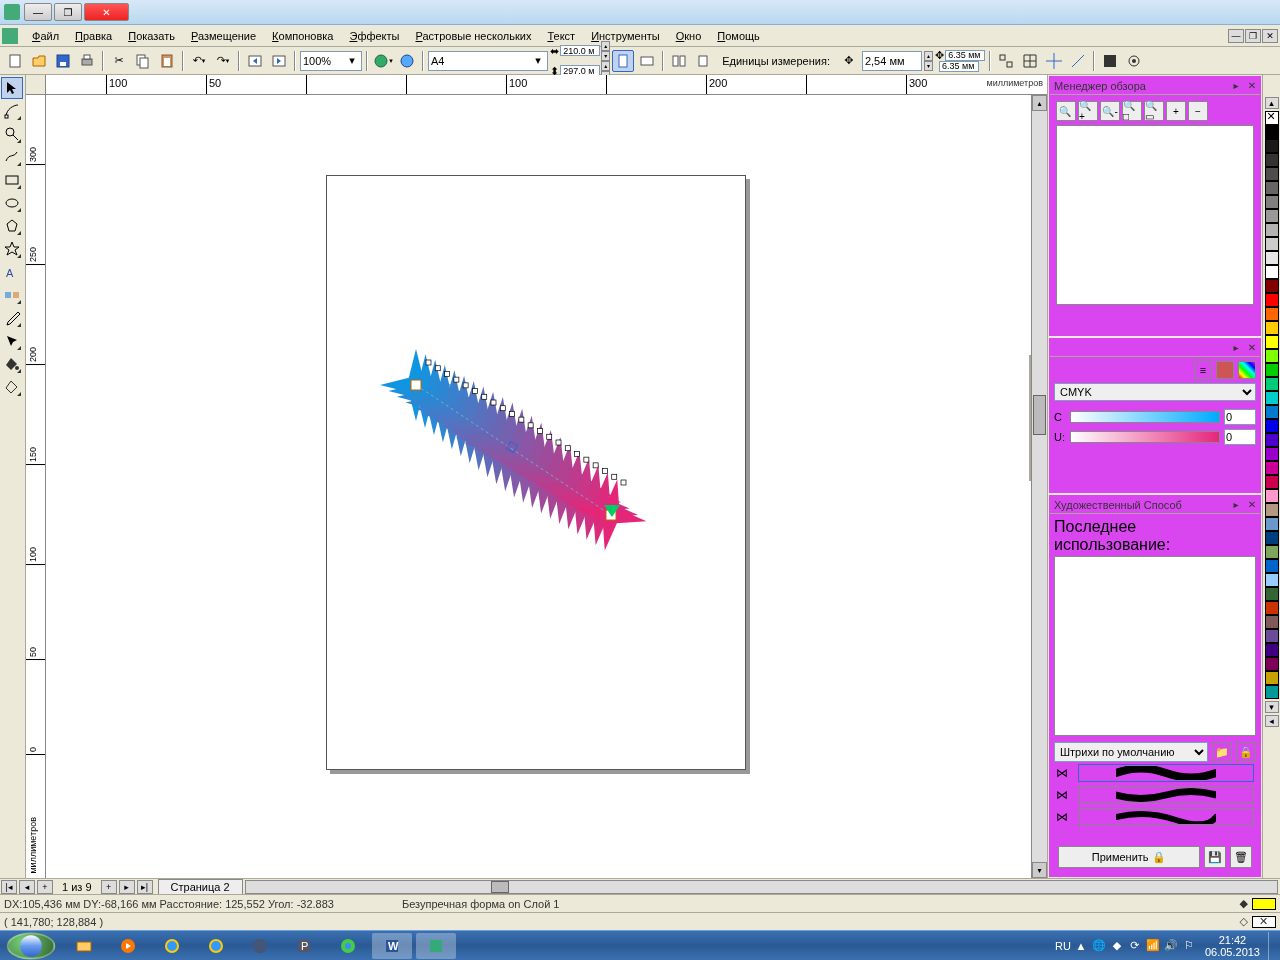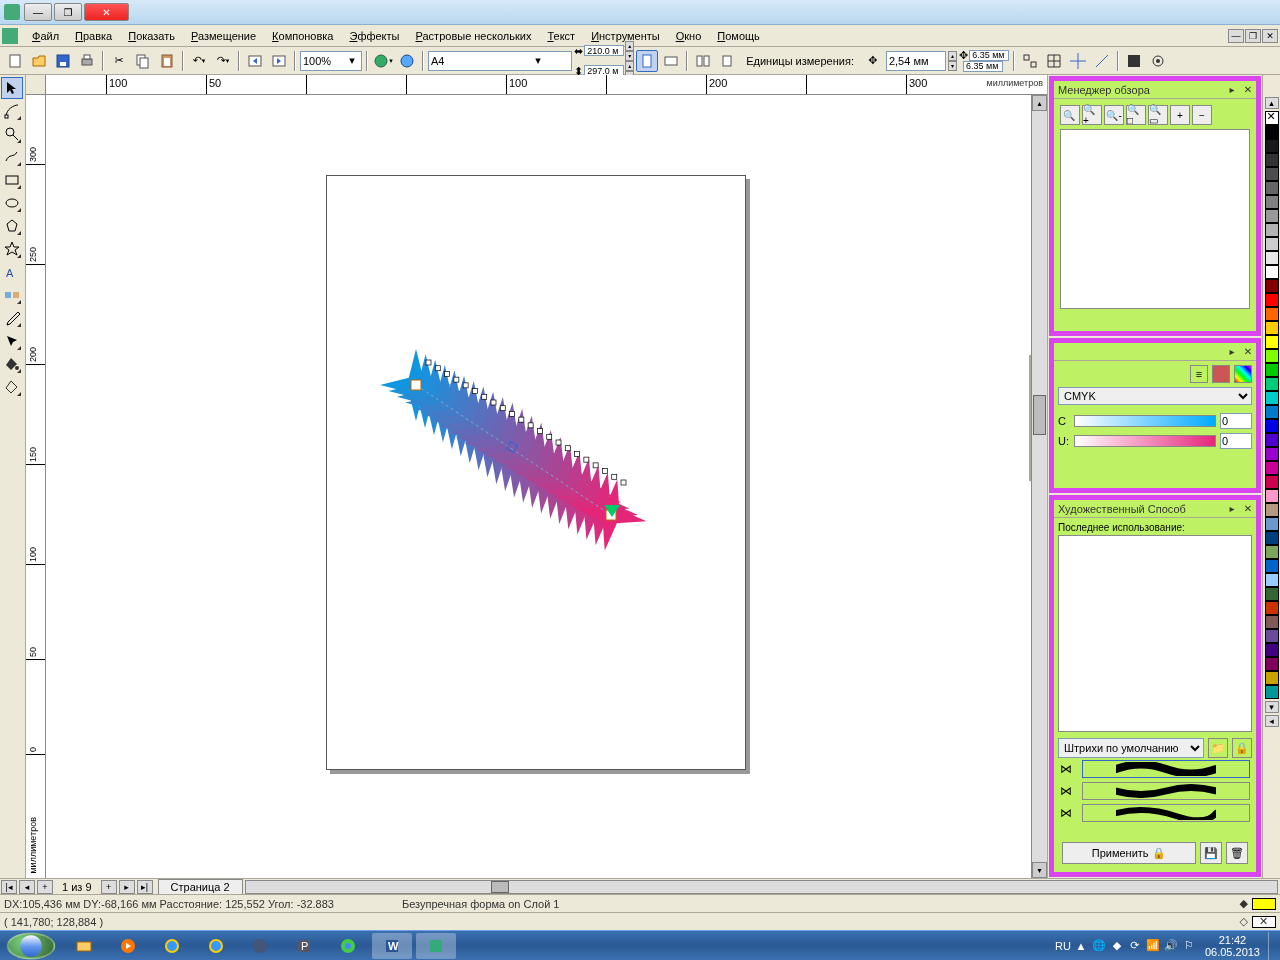--- a/index.html
+++ b/index.html
@@ -53,21 +53,21 @@
 .ruler-v .unit-label { position:absolute; bottom:4px; left:2px; writing-mode:vertical-rl; transform:rotate(180deg); font-size:9px; }
 .canvas-area { position:absolute; top:20px; left:20px; right:0; bottom:0; background:#fff; overflow:hidden; }
 .page { position:absolute; left:280px; top:80px; width:420px; height:595px; background:#fff; border:1px solid #555; box-shadow:4px 4px 0 #999; }
 
 
 .artwork { position:absolute; left:310px; top:230px; width:340px; height:280px; }
 .artwork svg { width:100%; height:100%; overflow:visible; }
 
 
 .dockers { width:215px; background:#ece9d8; border-left:1px solid #aca899; display:flex; flex-direction:column; }
-.docker { border:5px solid #d946ef; margin:1px; background:#bef264; display:flex; flex-direction:column; }
+.docker { border:1px solid #d946ef; margin:1px; background:#d946ef; display:flex; flex-direction:column; }
 .docker-title { height:18px; display:flex; align-items:center; padding:0 4px; border-bottom:1px solid #aca899; font-size:11px; color:#333; position:relative; }
 .docker-title .docker-tools { position:absolute; right:0; display:flex; }
 .docker-title .xbtn, .docker-title .tribtn { width:16px; height:16px; display:flex; align-items:center; justify-content:center; cursor:pointer; font-size:10px; }
 .docker-body { padding:4px; flex:1; overflow:hidden; }
 .zoom-icons { display:flex; gap:2px; padding:2px; }
 .zoom-icons .zi { width:20px; height:20px; border:1px solid #888; background:#eee; display:flex; align-items:center; justify-content:center; cursor:pointer; font-size:10px; }
 .viewbox { border:1px solid #888; background:#fff; height:180px; margin:2px; }
 .color-body select { width:100%; margin:4px 0; border:1px solid #7f9db9; padding:1px; }
 .slider-row { display:flex; align-items:center; gap:4px; margin:4px 0; }
 .slider-row .lbl { width:12px; }
@@ -222,21 +222,21 @@
         <circle cx="8" cy="8" r="6" fill="#3a6" stroke="#264"></circle>
       </svg>
       <span style="font-size:7px">▾</span>
     </div>
   <div class="tbtn">
       <svg class="ico">
         <circle cx="8" cy="8" r="6" fill="#5af" stroke="#248"></circle>
       </svg>
     </div>
   <div class="sep"></div>
-  <div class="combo" style="width:144px">
+  <div class="combo" style="width:120px">
       <input style="width: 100px;" value="A4">
       <span class="dd">▾</span>
     </div>
   <div class="measure">
     <div class="measure-row">⬌<input value="210.0 м" style=""><div>
           <div class="spinbtn">▴</div>
           <div class="spinbtn">▾</div>
         </div></div>
     <div class="measure-row">⬍<input value="297.0 м" style=""><div>
           <div class="spinbtn">▴</div>
@@ -559,21 +559,21 @@
 
     <div class="docker" style="flex:1;min-height:200px">
       <div class="docker-title">
           <span>Художественный Способ</span>
           <div class="docker-tools">
             <span class="tribtn">▸</span>
             <span class="xbtn">✕</span>
           </div>
         </div>
       <div class="docker-body" style="display:flex;flex-direction:column">
-        <div style="font-size:10px;margin-bottom:2px">Последнее использование:</div>
+        <div style="font-size:16px;margin-bottom:2px">Последнее использование:</div>
         <div style="flex:1;border:1px solid #888;background:#fff;min-height:120px"></div>
         <div style="height:6px"></div>
         <div style="display:flex;gap:4px">
           <select style="flex:1;border:1px solid #7f9db9;padding:1px"><option>Штрихи по умолчанию</option></select>
           <div class="zi" style="width:20px;height:20px;border:1px solid #888;display:flex;align-items:center;justify-content:center">📁</div>
           <div class="zi" style="width:20px;height:20px;border:1px solid #888;display:flex;align-items:center;justify-content:center">🔒</div>
         </div>
         <div class="strokes">
           <div class="stroke-row sel">
               <span class="bow">⋈</span>

